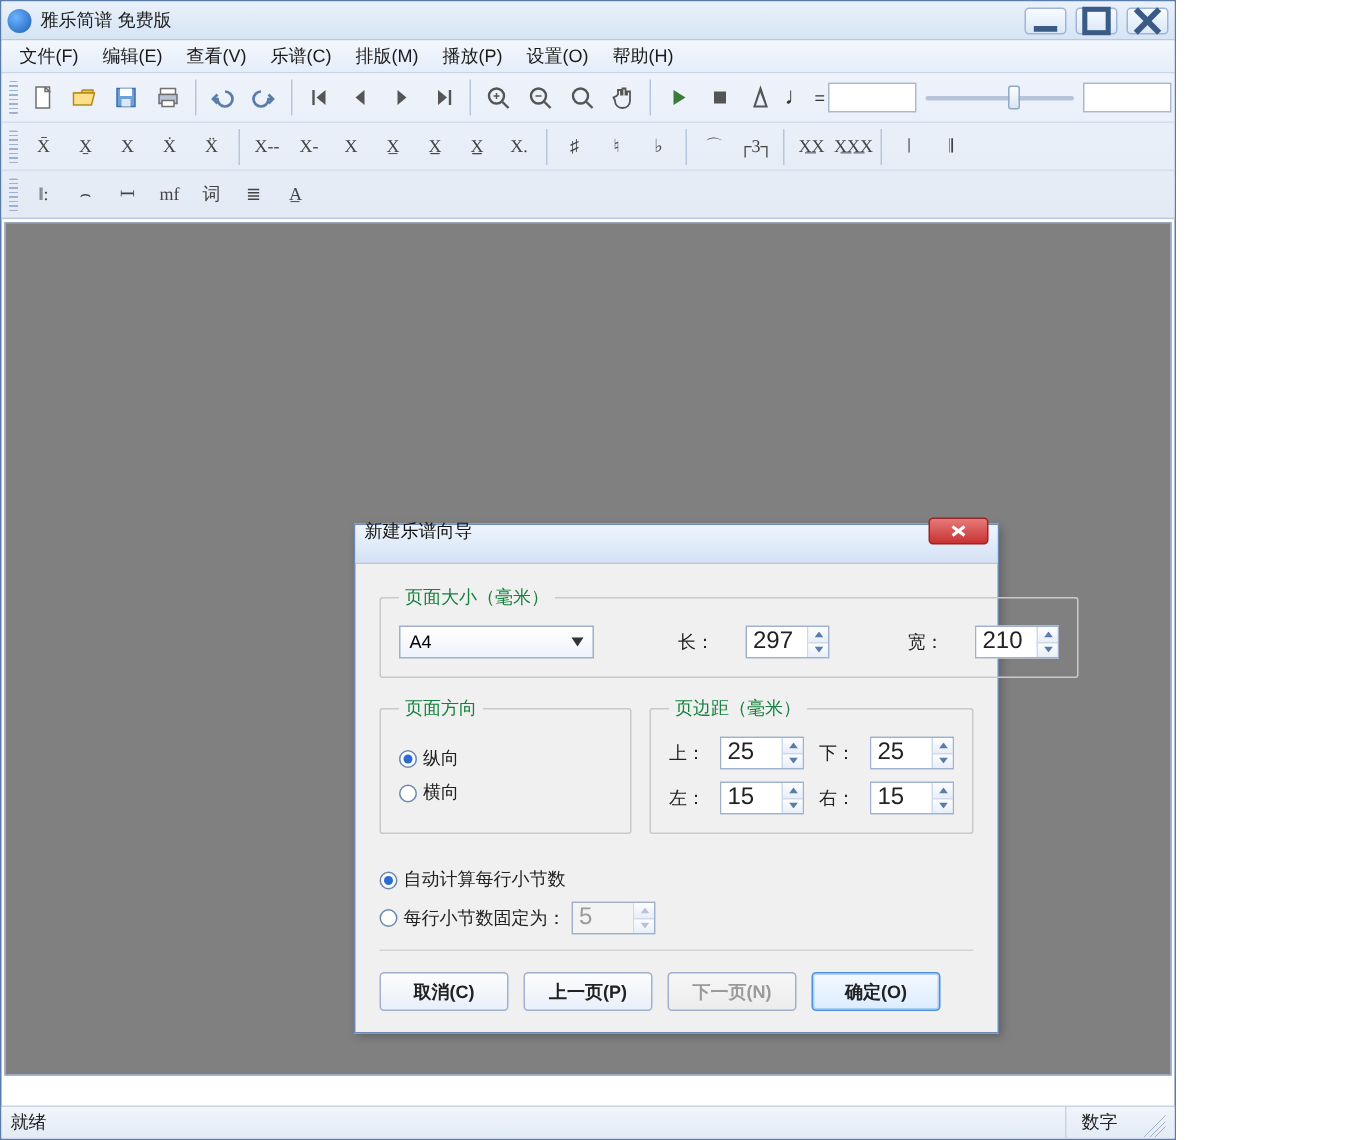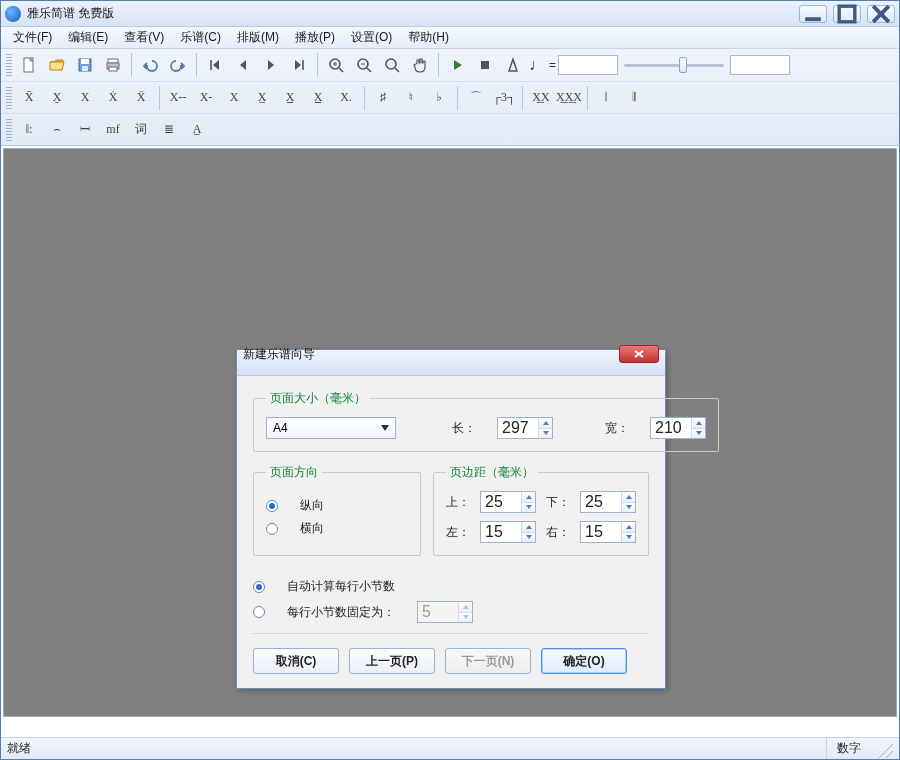--- a/index.html
+++ b/index.html
@@ -1,19 +1,19 @@
 <!DOCTYPE html>
 <html><head>
 <meta charset="utf-8">
 <style>
 * { margin: 0; padding: 0; box-sizing: border-box; font-family: "Microsoft YaHei", "SimSun", sans-serif; font-size: 12px; }
 body { width: 900px; height: 760px; background: #fff; overflow: hidden; position: relative; }
 
 
-.window { width: 900px; height: 760px; border: 1px solid #5a7ca8; background: #fff; display: flex; flex-direction: column; }
+.window { width: 784px; height: 760px; border: 1px solid #5a7ca8; background: #fff; display: flex; flex-direction: column; }
 .titlebar { height: 26px; background: linear-gradient(#eaf1fb, #d6e4f5); display: flex; align-items: center; padding: 0 4px; border-bottom: 1px solid #b8c8dd; }
 .titlebar .app-icon { width: 16px; height: 16px; border-radius: 50%; background: radial-gradient(circle at 35% 35%, #6db3ff, #1a5fb4); margin-right: 6px; }
 .titlebar .title { flex: 1; color: #222; }
 .win-controls { display: flex; gap: 6px; }
 .win-btn { width: 28px; height: 18px; border: 1px solid #9fb6d4; border-radius: 3px; background: linear-gradient(#f7fbff,#dbe8f7); display:flex; align-items:center; justify-content:center; color:#3a5b85; cursor:default;}
 .win-btn svg { display:block; }
 
 
 .menubar { height: 22px; background: linear-gradient(#f3f7fd,#e4edf9); display:flex; align-items:center; padding: 0 4px; border-bottom:1px solid #c7d4e6; }
 .menubar .menu-item { padding: 2px 8px; color:#1a1a1a; cursor:default;}
@@ -59,21 +59,21 @@
 .lbl { color:#222; }
 .spin { display:inline-flex; align-items:stretch; height:22px; border:1px solid #9fb1cc; background:#fff;}
 .spin input { width:40px; border:none; outline:none; padding:0 4px; font-size:16px; color:#222; text-align:left;}
 .spin input:disabled { background:#f3f3f3; color:#9a9a9a;}
 .spin .btns { width:14px; display:flex; flex-direction:column; border-left:1px solid #cfd9ea;}
 .spin .sb { flex:1; display:flex; align-items:center; justify-content:center; background:linear-gradient(#fdfdfd,#e8eef9); cursor:default;}
 .spin .sb + .sb { border-top:1px solid #cfd9ea;}
 .spin .sb svg{width:6px;height:4px;}
 .two-col { display:flex; gap:12px; }
 .two-col > fieldset { flex:1 1 0; }
-.radio-row, .check-row { display:flex; align-items:center; gap:22px; margin:6px 0; color:#222;}
+.radio-row, .check-row { display:flex; align-items:center; gap:4px; margin:6px 0; color:#222;}
 .radio { width:12px; height:12px; border:1px solid #6b87b0; border-radius:50%; background:#fff; display:inline-flex; align-items:center; justify-content:center;}
 .radio.checked::after{content:""; width:6px; height:6px; border-radius:50%; background:#2b6cd4;}
 hr.sep { border:none; border-top:1px solid #d4d4d4; margin:10px 0 14px;}
 .btn-row { display:flex; gap:10px; justify-content:flex-start;font-weight:bold; }
 .btn { height:26px; min-width:86px; padding:0 10px; border:1px solid #9fb1cc; border-radius:3px; background:linear-gradient(#fdfdfd,#e9eff9); display:flex; align-items:center; justify-content:center; color:#222; cursor:default;}
 .btn.disabled { color:#9a9a9a; background:linear-gradient(#f7f7f7,#ececec);}
 .btn.primary { border-color:#4d90d9; box-shadow:0 0 0 1px rgba(77,144,217,.35) inset; background:linear-gradient(#f3f9ff,#dcecff);}
 .margin-grid { display:grid; grid-template-columns:auto auto auto auto; gap:8px 10px; align-items:center;}
 </style>
 </head>

